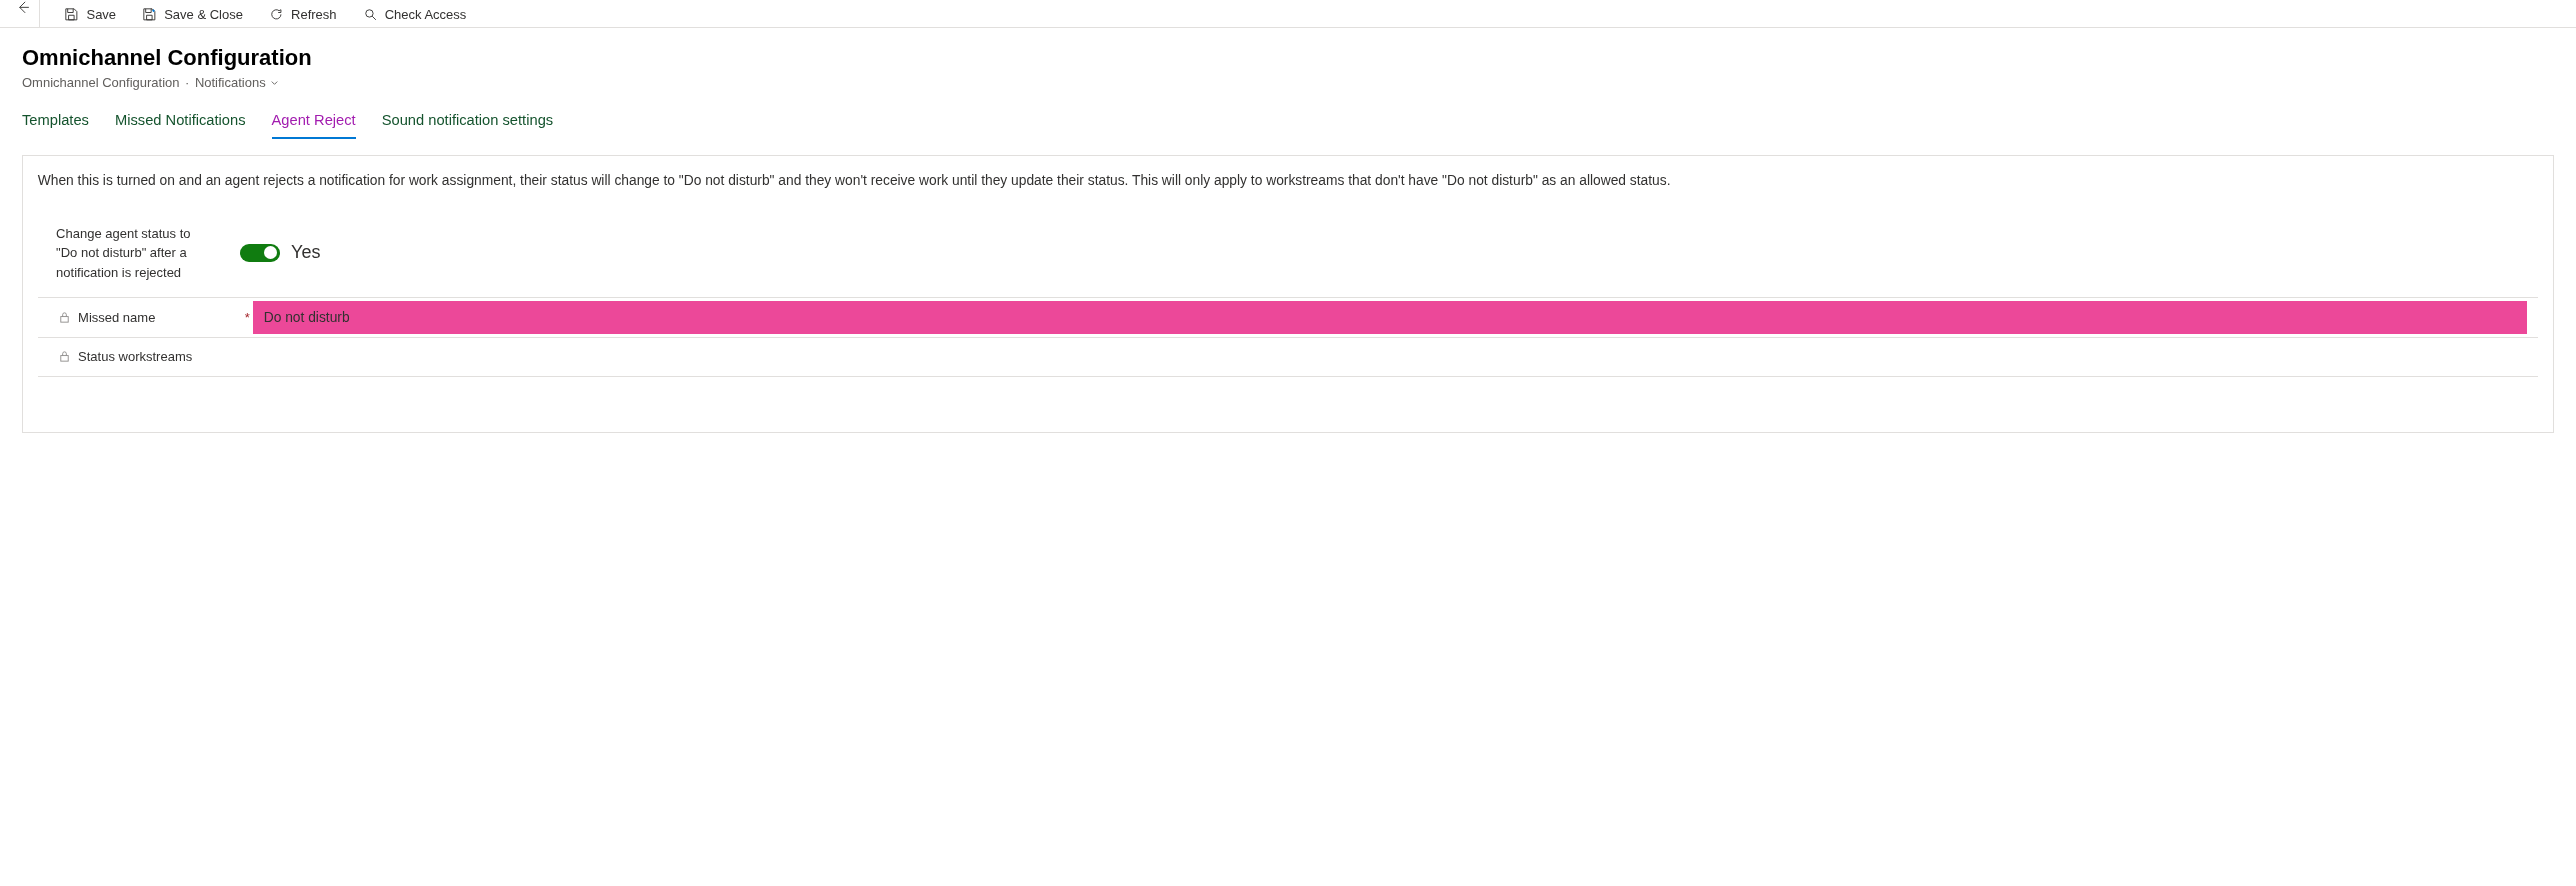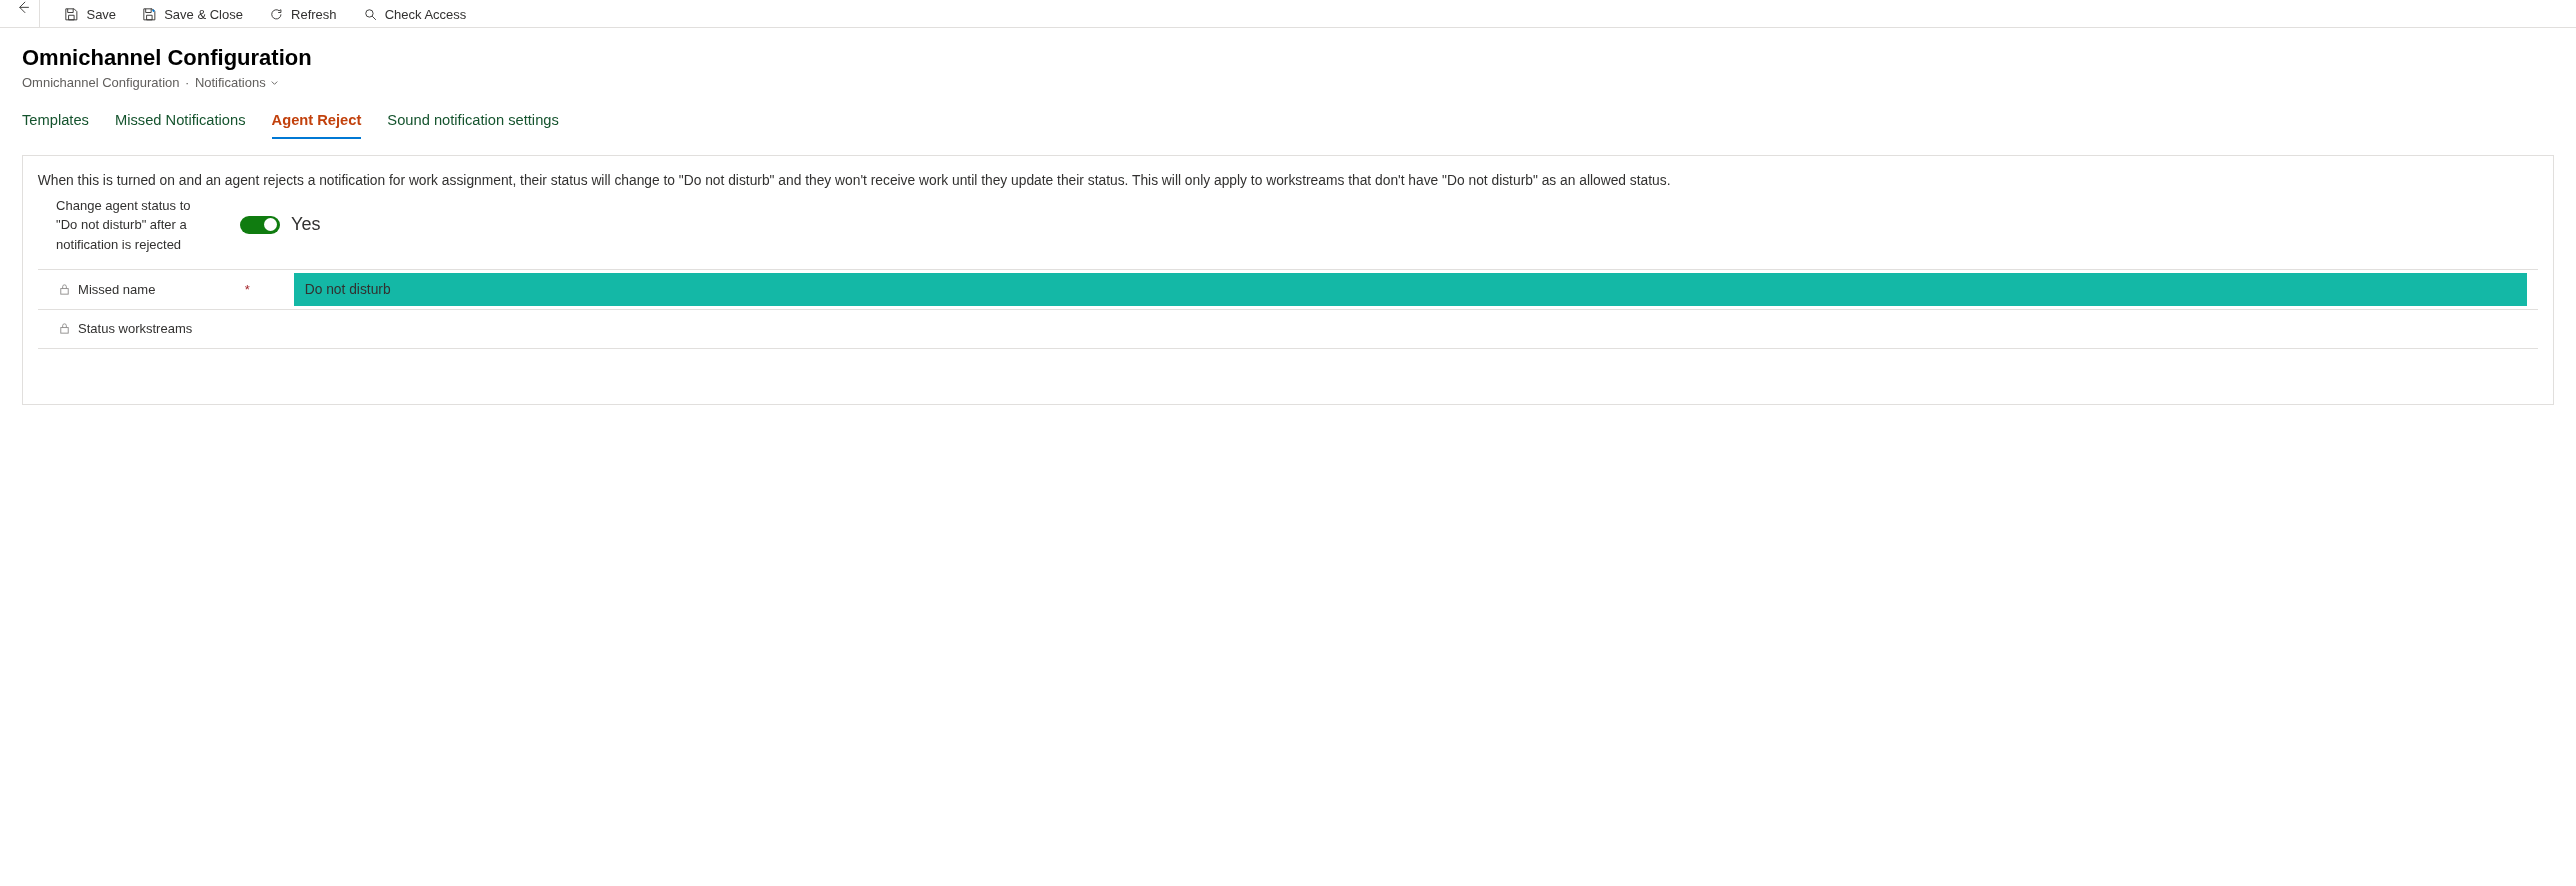--- a/index.html
+++ b/index.html
@@ -76,33 +76,33 @@
       padding: 22px 22px 0 22px;
     }
     .tab {
       font-size: 14.7px;
       color: #14532d;
       padding-bottom: 9.2px;
       cursor: pointer;
       border-bottom: 2.8px solid transparent;
     }
     .tab.active {
-      font-weight: 700;
+      font-weight: 400;
       border-bottom: 2.8px solid #0078d4;
-      color: #c2410c;
+      color: #a21caf;
     }
     .panel {
       border: 0.9px solid #e1dfdd;
       margin: 16.5px 22px 22px 22px;
       padding: 14.7px 14.7px 55px 14.7px;
     }
     .description {
       font-size: 13.8px;
       line-height: 1.5;
-      margin-bottom: 4px;
+      margin-bottom: 32px;
       color: #323130;
     }
     .toggle-row {
       display: flex;
       align-items: center;
       gap: 37px;
       padding: 0 18.4px 14.7px 18.4px;
     }
     .toggle-label {
       width: 147px;
@@ -170,22 +170,21 @@
     .field-value {
       flex: 1;
       padding: 9.2px 11px;
       font-size: 13.8px;
       height: 100%;
       display: flex;
       align-items: center;
       margin-right: 11px;
     }
     .field-value.readonly {
-      background: #14b8a6;
-      margin-left: 41px;
+      background: #ec4899;
     }
   </style>
 </head>
 <body>
 
 <div class="toolbar">
   <div class="back-btn">
     <span class="toolbar-icon">
       <svg width="14.7" height="14.7" viewBox="0 0 16 16">
           <path d="M10 2 L4 8 L10 14 M4 8 H14" stroke="#323130" stroke-width="1" fill="none"></path>

